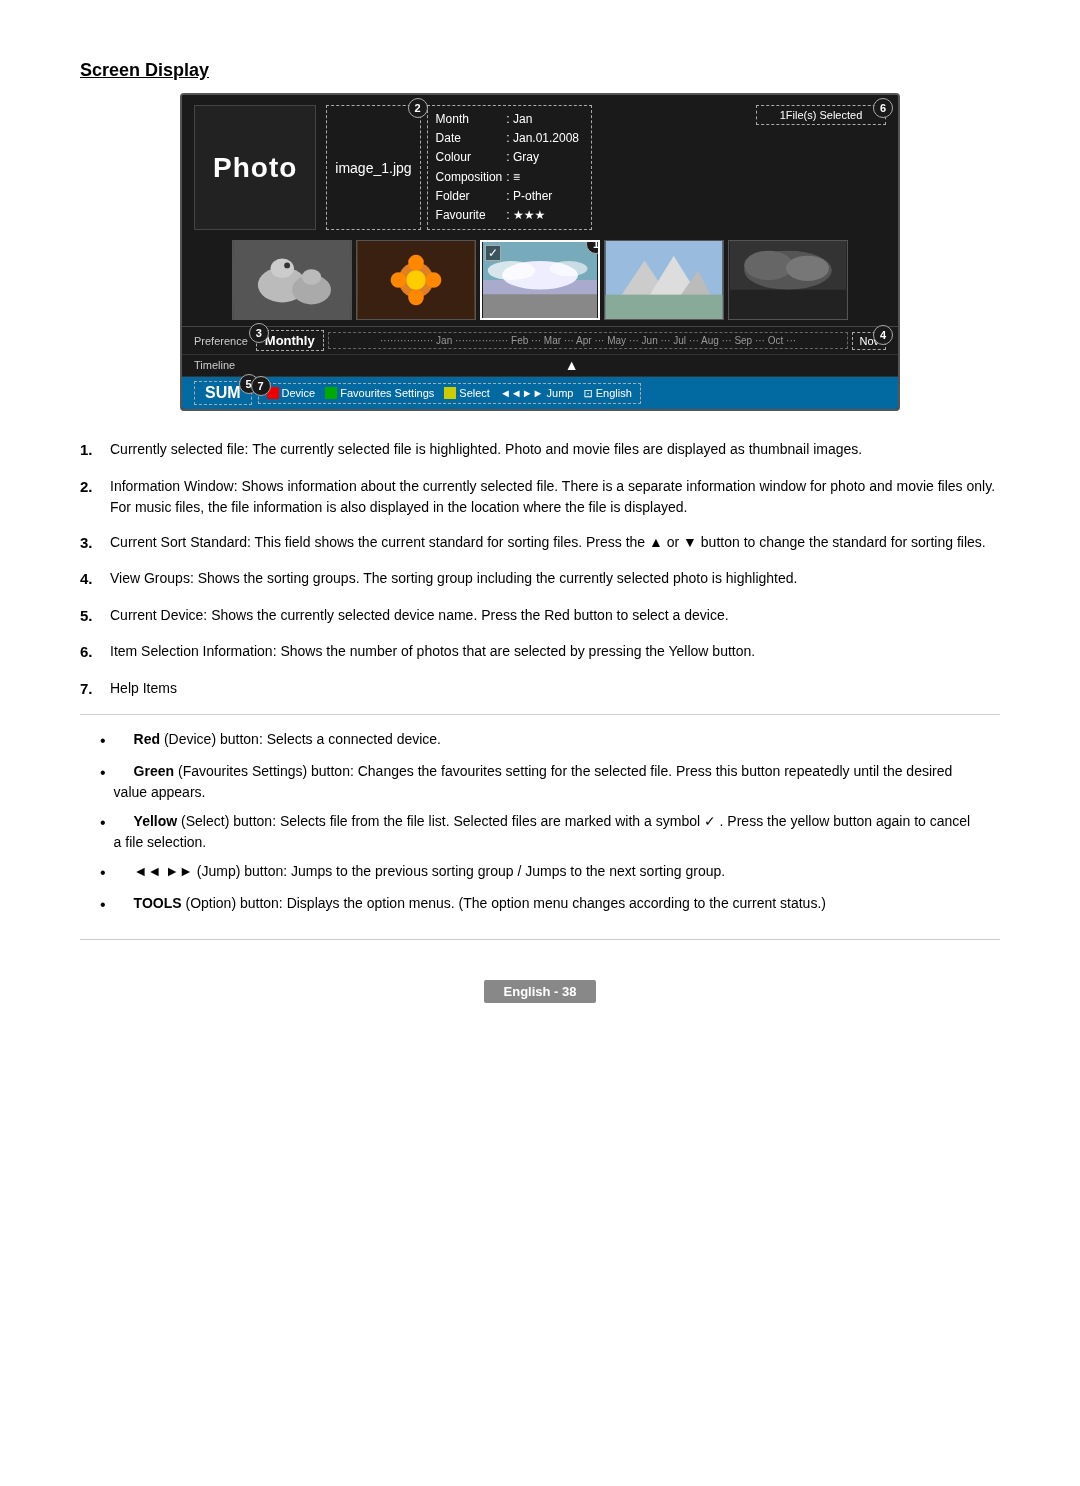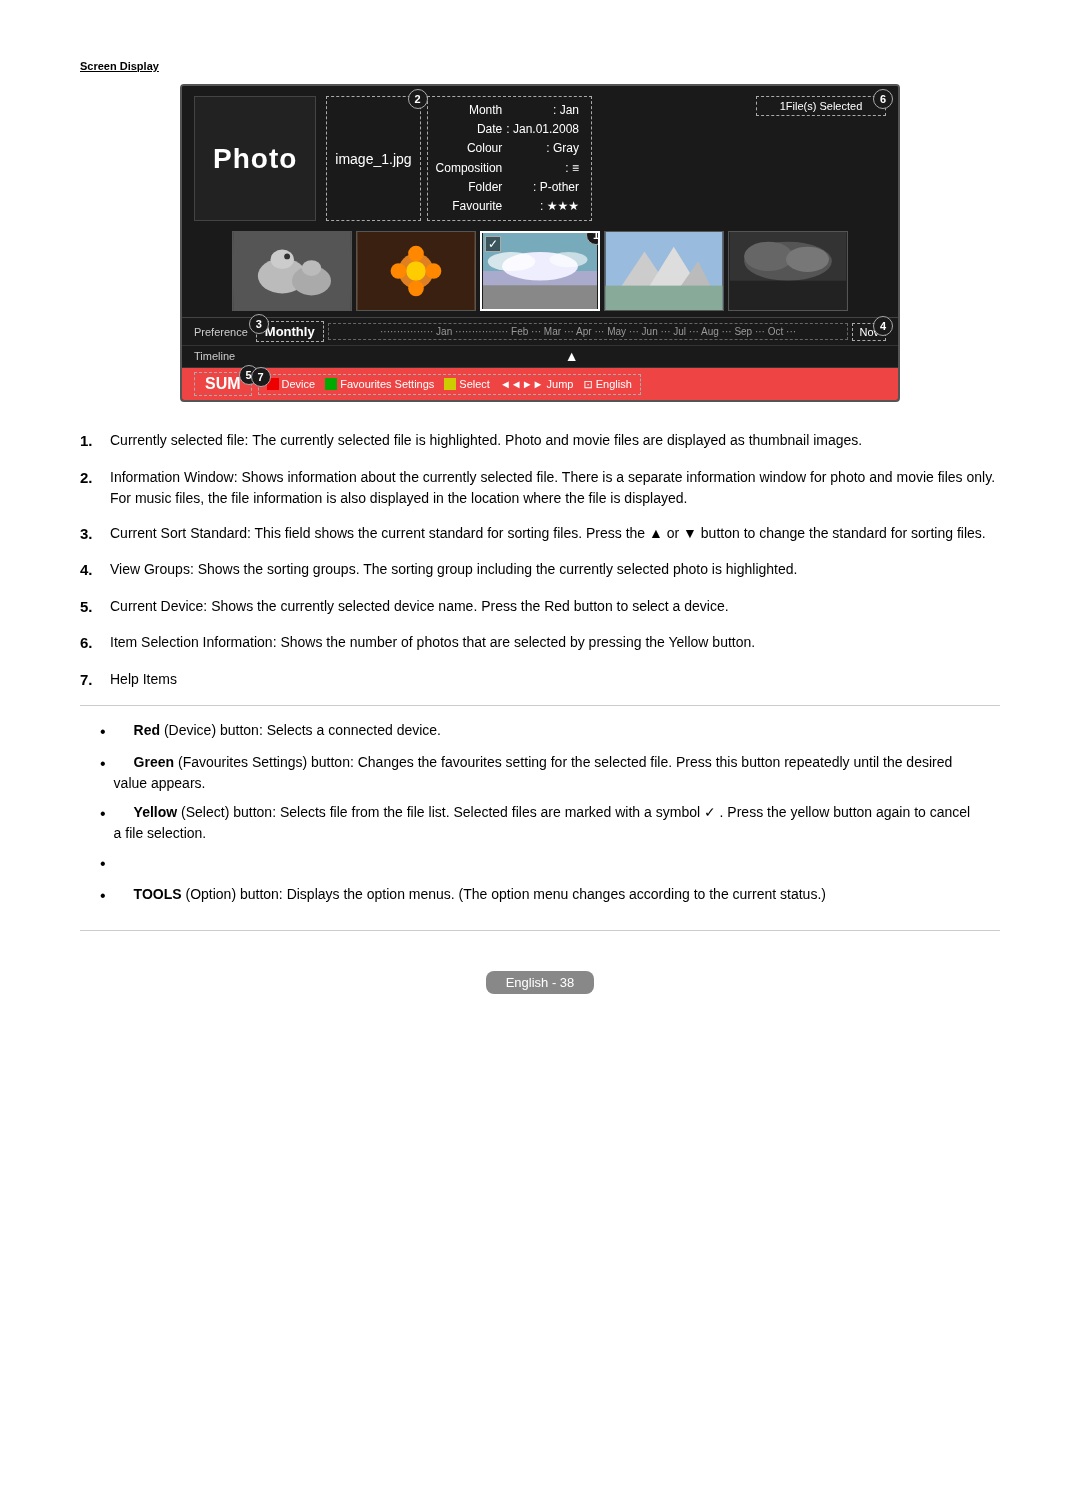--- a/index.html
+++ b/index.html
@@ -8,21 +8,21 @@
       font-family: Arial, Helvetica, sans-serif;
       font-size: 14px;
       color: #000;
       width: 1080px;
       min-height: 1486px;
       padding: 60px 80px;
     }
 
     .section-title {
       font-weight: bold;
-      font-size: 11px;
+      font-size: 18px;
       text-decoration: underline;
       margin-bottom: 12px;
     }
 
     
     .photo-ui {
       background: #1a1a1a;
       border: 2px solid #555;
       border-radius: 4px;
       width: 720px;
@@ -92,21 +92,20 @@
     .info-box {
       border: 1px dashed #aaa;
       padding: 4px 8px;
       color: #fff;
       font-size: 12px;
       line-height: 1.6;
     }
 
     .info-box table {
       border-collapse: collapse;
-      text-align: right;
     }
     .info-box td {
       padding: 0 4px 0 0;
       font-size: 12px;
       color: #fff;
     }
 
     .ui-right-block {
       display: flex;
       flex-direction: column;
@@ -308,21 +307,21 @@
     .timeline-arrow {
       color: #fff;
       font-size: 14px;
       margin: 0 auto;
     }
 
     
     .bottom-bar {
       display: flex;
       align-items: center;
-      background: #ef4444;
+      background: #0369a1;
       padding: 4px 12px;
       border-top: 1px solid #333;
       gap: 6px;
     }
 
     .sum-block {
       border: 1px dashed #aaa;
       color: #fff;
       font-size: 16px;
       font-weight: bold;
@@ -454,21 +453,22 @@
       display: flex;
       justify-content: center;
       margin-top: 40px;
     }
 
     .page-number-badge {
       background: #888;
       color: #fff;
       font-size: 13px;
       padding: 4px 20px;
-      border-radius: 8px;
+      border-radius: 2px;
+      font-weight: bold;
     }
 
     
     .thumb-svg {
       width: 100%;
       height: 100%;
     }
   </style>
 </head>
 <body>
@@ -668,20 +668,21 @@
     <li>
       <span class="bullet-dot">•</span>
       <span><span class="bold-word">Green</span><span> (Favourites Settings) button: Changes the favourites setting for the selected file. Press this button repeatedly until the desired value appears.</span></span>
     </li>
     <li>
       <span class="bullet-dot">•</span>
       <span><span class="bold-word">Yellow</span><span> (Select) button: Selects file from the file list. Selected files are marked with a symbol ✓ . Press the yellow button again to cancel a file selection.</span></span>
     </li>
     <li>
       <span class="bullet-dot">•</span>
+      <span><span class="bold-word">◄◄ ►► </span><span>(Jump) button: Jumps to the previous sorting group / Jumps to the next sorting group.</span></span>
     </li>
     <li>
       <span class="bullet-dot">•</span>
       <span><span class="bold-word">TOOLS</span><span> (Option) button: Displays the option menus. (The option menu changes according to the current status.)</span></span>
     </li>
   </ul>
 </div>
 
 <div class="page-number-bar">
   <div class="page-number-badge">English - 38</div>

